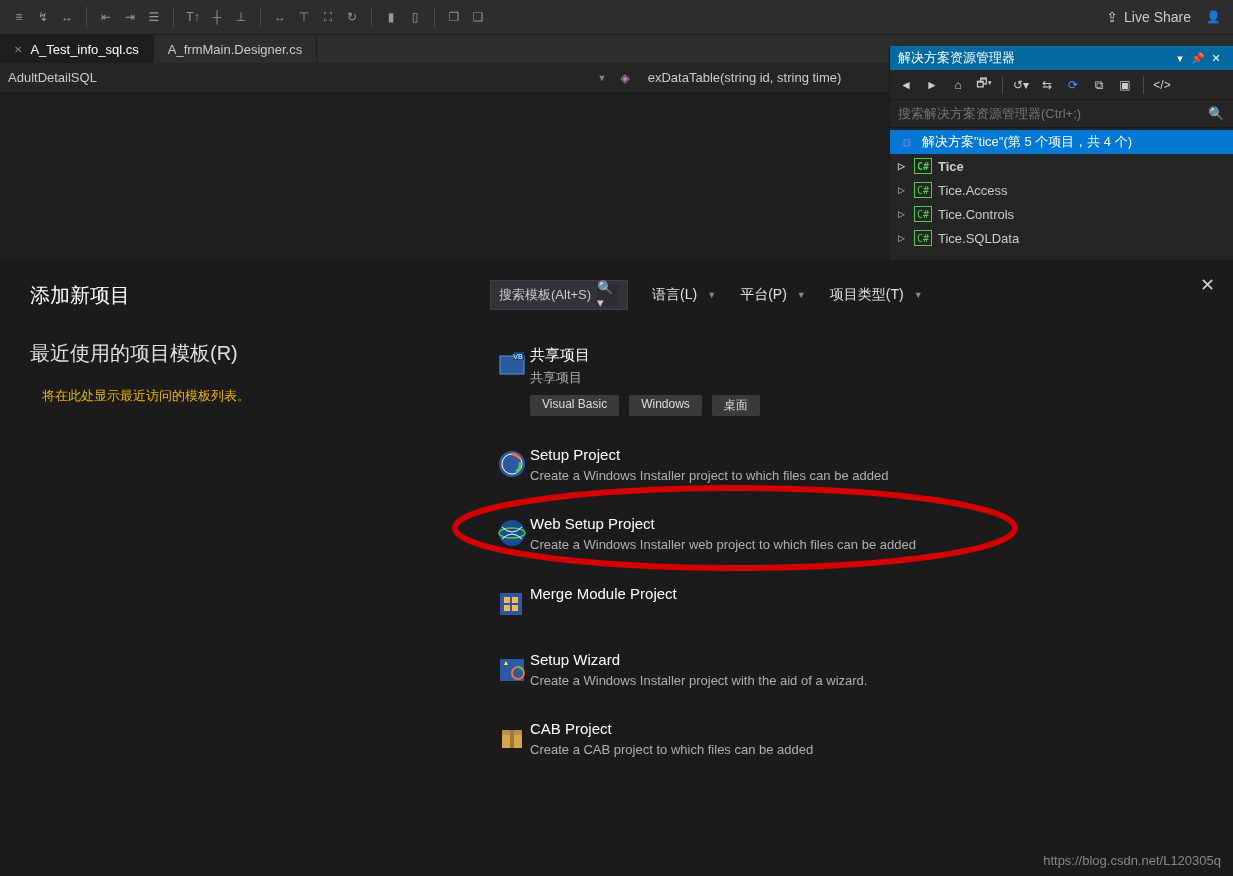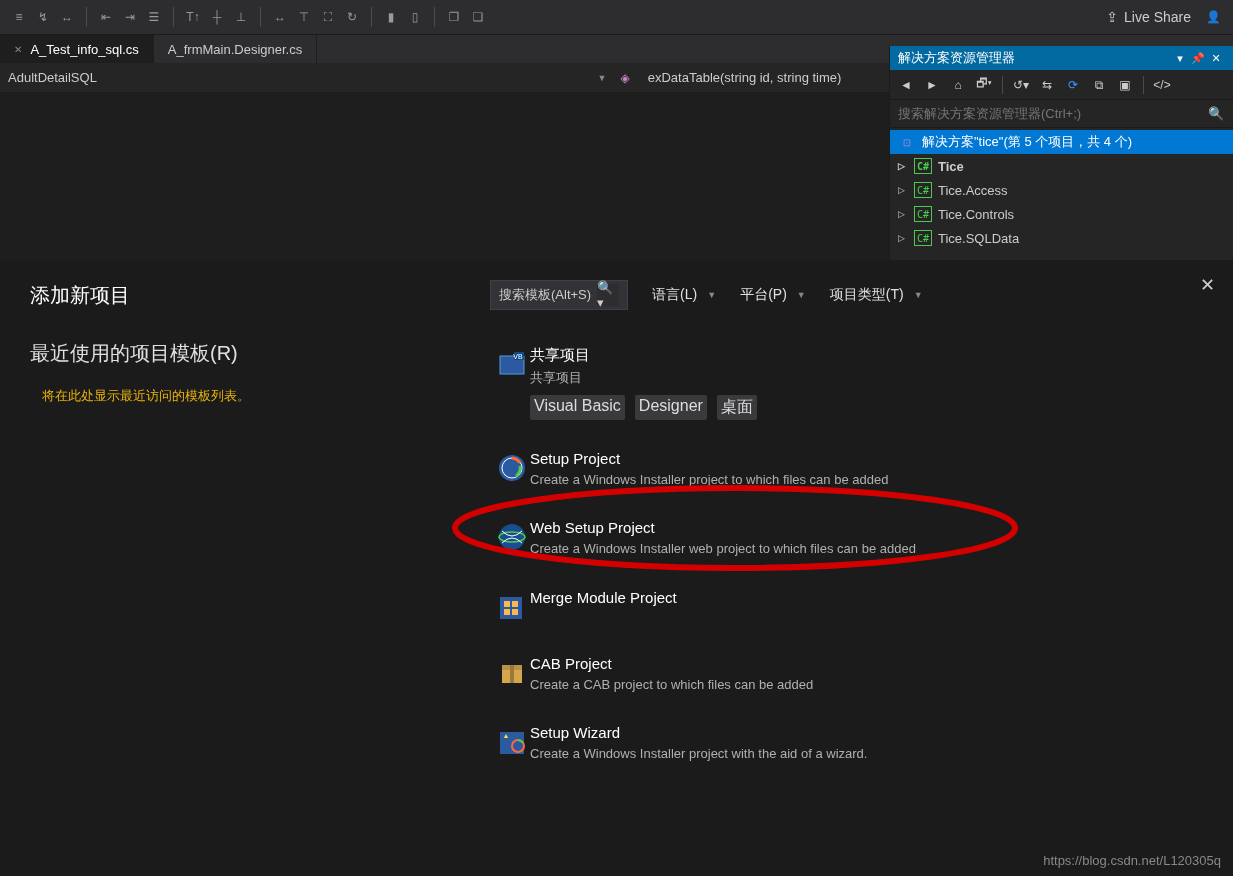--- a/index.html
+++ b/index.html
@@ -173,21 +173,21 @@
 .tpl-icon {
   width: 36px; height: 36px; flex-shrink: 0;
   display: flex; align-items: center; justify-content: center;
   font-size: 22px;
 }
 .tpl-text { flex: 1; }
 .tpl-title { font-size: 15px; color: #fff; margin-bottom: 4px; }
 .tpl-desc { font-size: 13px; color: #b0b0b0; line-height: 1.4; }
 .tpl-tags { display: flex; gap: 10px; margin-top: 8px; }
 .tpl-tag {
-  background: #3a3a3d; padding: 2px 4px; font-size: 16px; color: #ddd; border-radius: 2px;
+  background: #3a3a3d; padding: 2px 12px; font-size: 12px; color: #ddd; border-radius: 2px;
 }
 
 
 .annotation {
   position: absolute;
   border: 5px solid #d40000;
   border-radius: 50%;
   pointer-events: none;
   z-index: 200;
 }
@@ -368,21 +368,21 @@
                 <rect x="4" y="8" width="24" height="18" fill="#2c5aa0" stroke="#5a9bd4"></rect>
                 <rect x="18" y="4" width="10" height="8" fill="#0e4a8a"></rect>
                 <text x="22" y="11" font-size="7" fill="#fff" text-anchor="middle">VB</text>
               </svg>
             </div>
             <div class="tpl-text">
               <div class="tpl-title">共享项目</div>
               <div class="tpl-desc">共享项目</div>
               <div class="tpl-tags">
                 <span class="tpl-tag">Visual Basic</span>
-                <span class="tpl-tag">Designer</span>
+                <span class="tpl-tag">Windows</span>
                 <span class="tpl-tag">桌面</span>
               </div>
             </div>
           </div>
           <div class="template-item">
             <div class="tpl-icon">
               <svg width="32" height="32">
                 <circle cx="16" cy="16" r="13" fill="#2c5aa0"></circle>
                 <circle cx="16" cy="16" r="10" fill="none" stroke="#fff" stroke-width="1"></circle>
                 <path d="M16 6 a10 10 0 0 1 8 5" fill="none" stroke="#ff6b35" stroke-width="3"></path>
@@ -418,44 +418,44 @@
                 <rect x="16" y="18" width="6" height="6" fill="#ffb84d"></rect>
               </svg>
             </div>
             <div class="tpl-text">
               <div class="tpl-title">Merge Module Project</div>
             </div>
           </div>
           <div class="template-item">
             <div class="tpl-icon">
               <svg width="32" height="32">
-                <rect x="6" y="8" width="20" height="18" fill="#d4a74a"></rect>
-                <rect x="6" y="8" width="20" height="5" fill="#b8924a"></rect>
-                <rect x="14" y="8" width="4" height="18" fill="#9a7a3a"></rect>
-              </svg>
-            </div>
-            <div class="tpl-text">
-              <div class="tpl-title">CAB Project</div>
-              <div class="tpl-desc">Create a CAB project to which files can be added</div>
-            </div>
-          </div>
-          <div class="template-item">
-            <div class="tpl-icon">
-              <svg width="32" height="32">
                 <rect x="4" y="6" width="24" height="22" fill="#2c5aa0"></rect>
                 <circle cx="22" cy="20" r="6" fill="none" stroke="#ff6b35" stroke-width="2"></circle>
                 <path d="M22 14 a6 6 0 0 1 5 3" fill="none" stroke="#4ec94e" stroke-width="2"></path>
                 <polygon points="10,8 12,12 8,12" fill="#ffeb3b"></polygon>
               </svg>
             </div>
             <div class="tpl-text">
               <div class="tpl-title">Setup Wizard</div>
               <div class="tpl-desc">Create a Windows Installer project with the aid of a wizard.</div>
             </div>
           </div>
+          <div class="template-item">
+            <div class="tpl-icon">
+              <svg width="32" height="32">
+                <rect x="6" y="8" width="20" height="18" fill="#d4a74a"></rect>
+                <rect x="6" y="8" width="20" height="5" fill="#b8924a"></rect>
+                <rect x="14" y="8" width="4" height="18" fill="#9a7a3a"></rect>
+              </svg>
+            </div>
+            <div class="tpl-text">
+              <div class="tpl-title">CAB Project</div>
+              <div class="tpl-desc">Create a CAB project to which files can be added</div>
+            </div>
+          </div>
         </div>
     </div>
   </div>
 </div>
 
 <svg class="annotation" style="left:440px; top:478px; width:590px; height:100px; border:none;" viewBox="0 0 590 100">
   <ellipse cx="295" cy="50" rx="280" ry="40" fill="none" stroke="#d40000" stroke-width="6"></ellipse>
 </svg>
 
 <div class="watermark">https://blog.csdn.net/L120305q</div>

